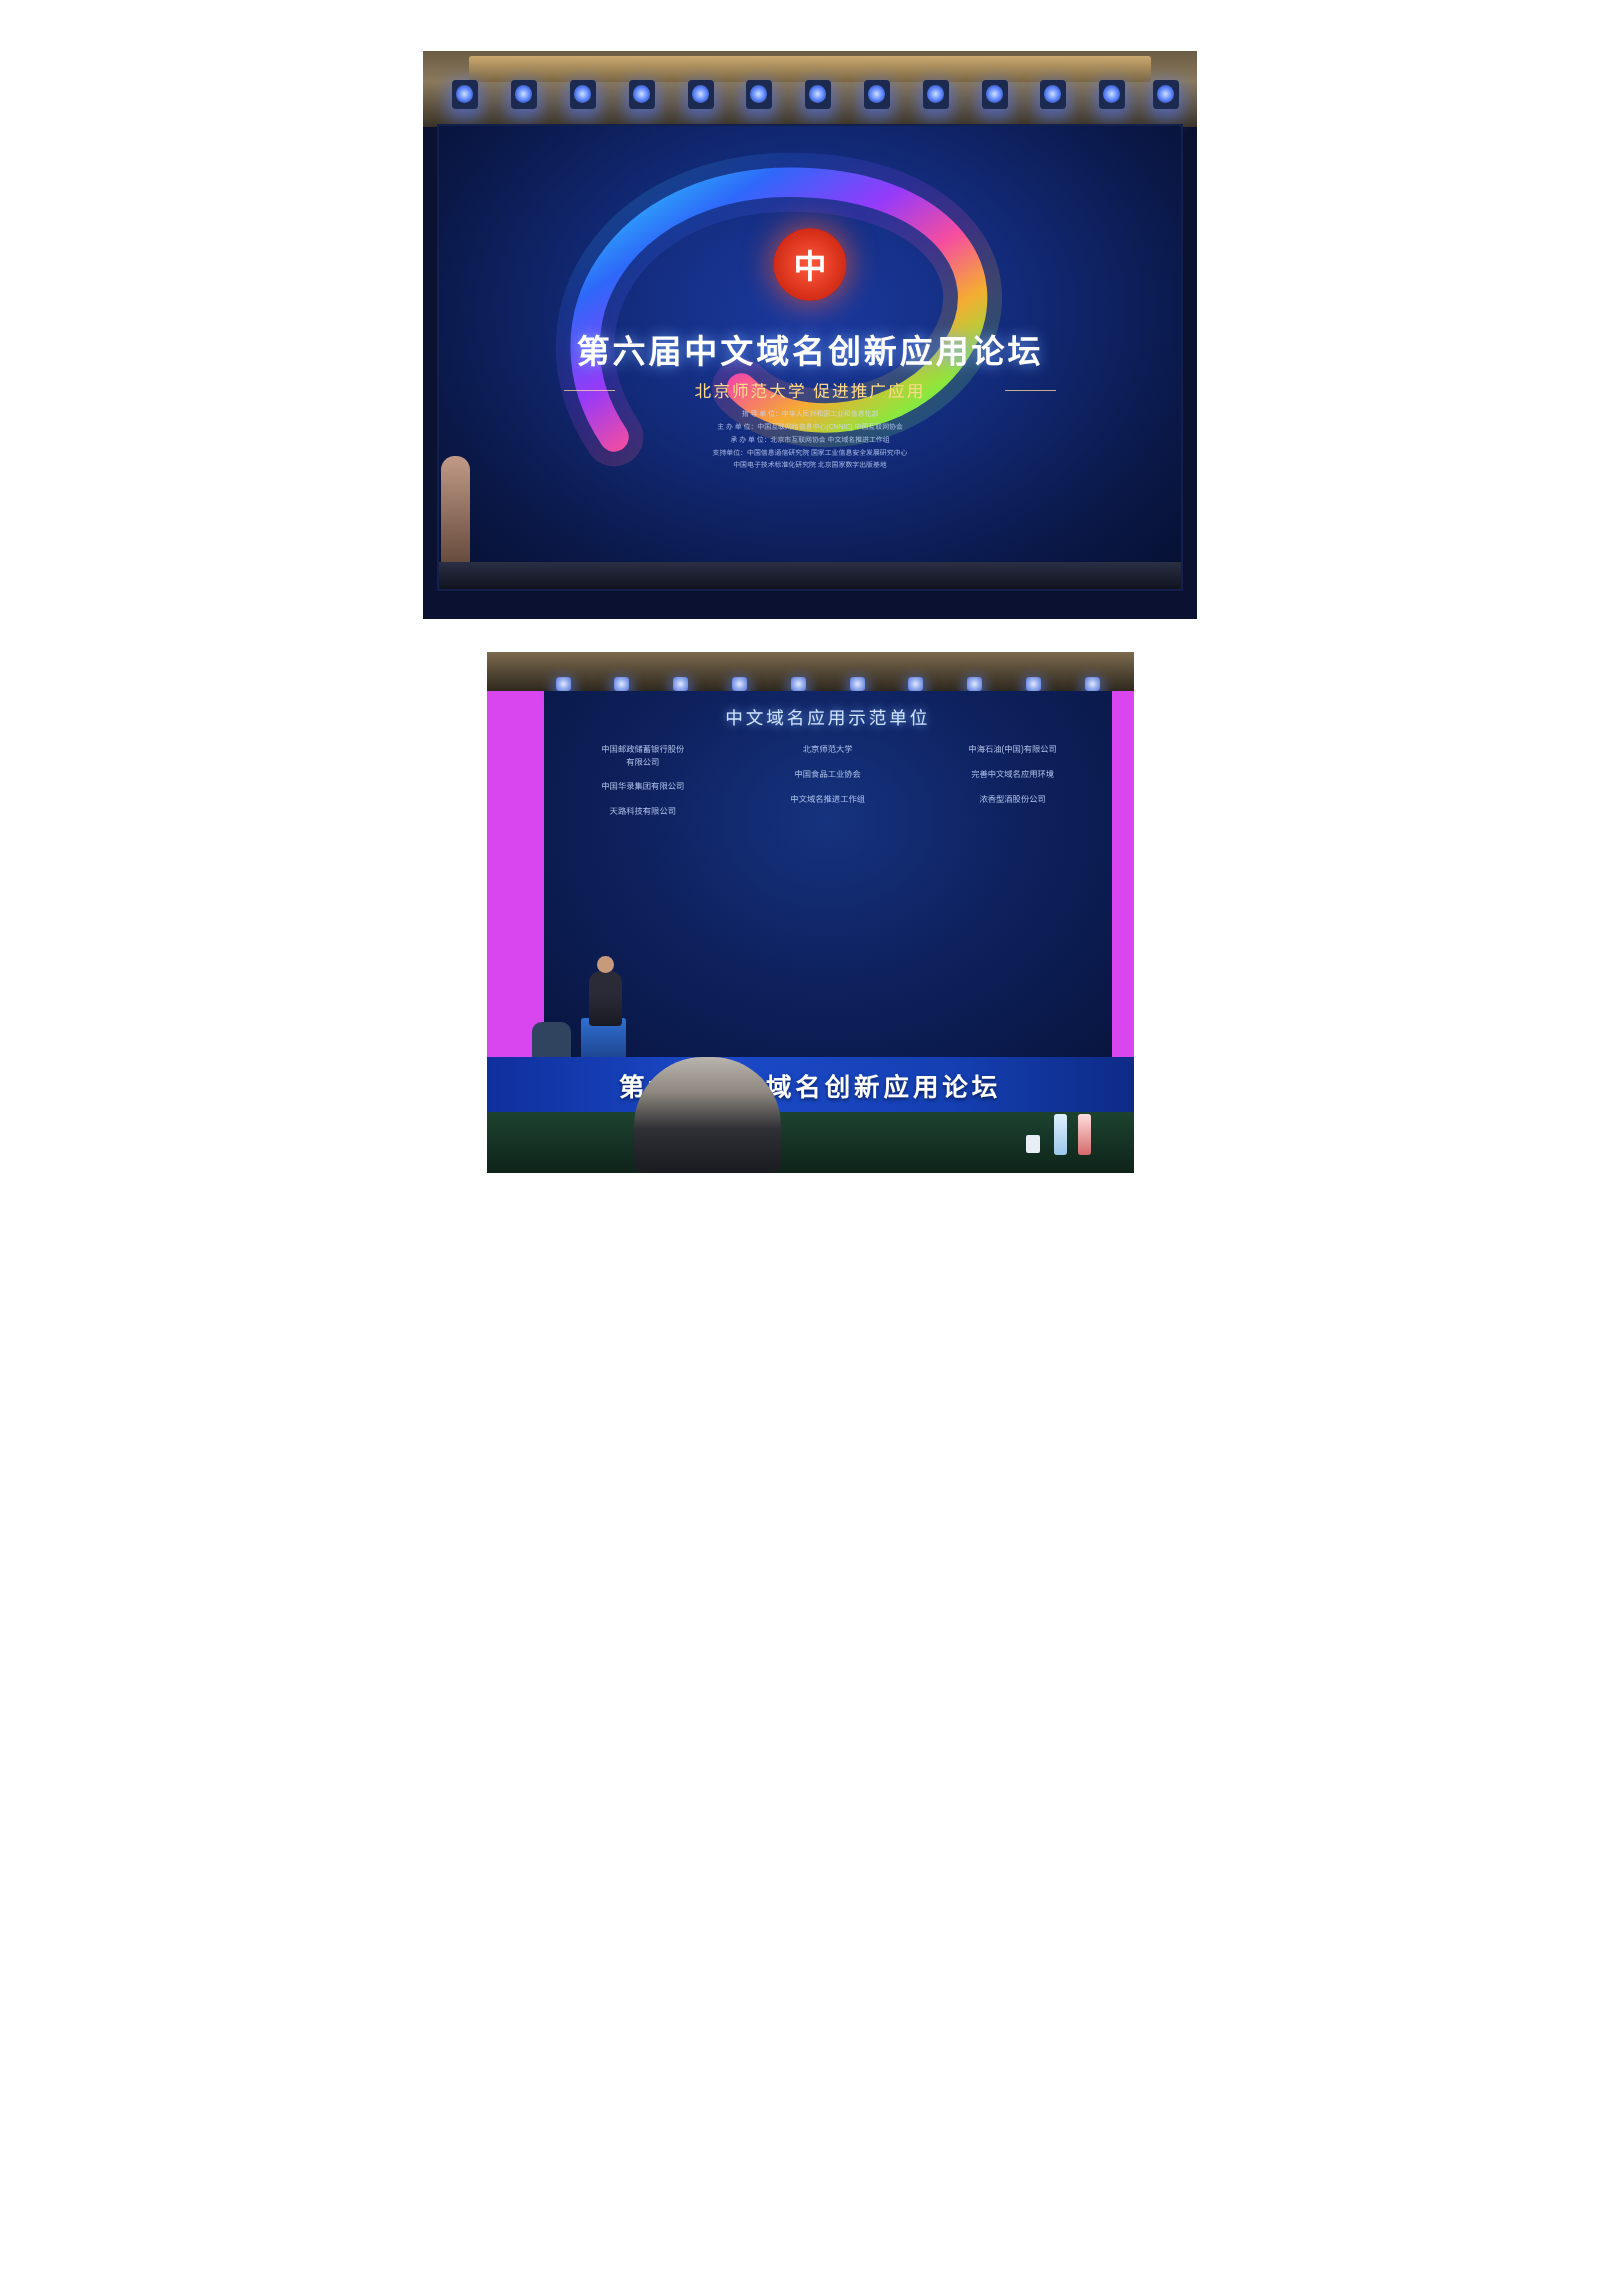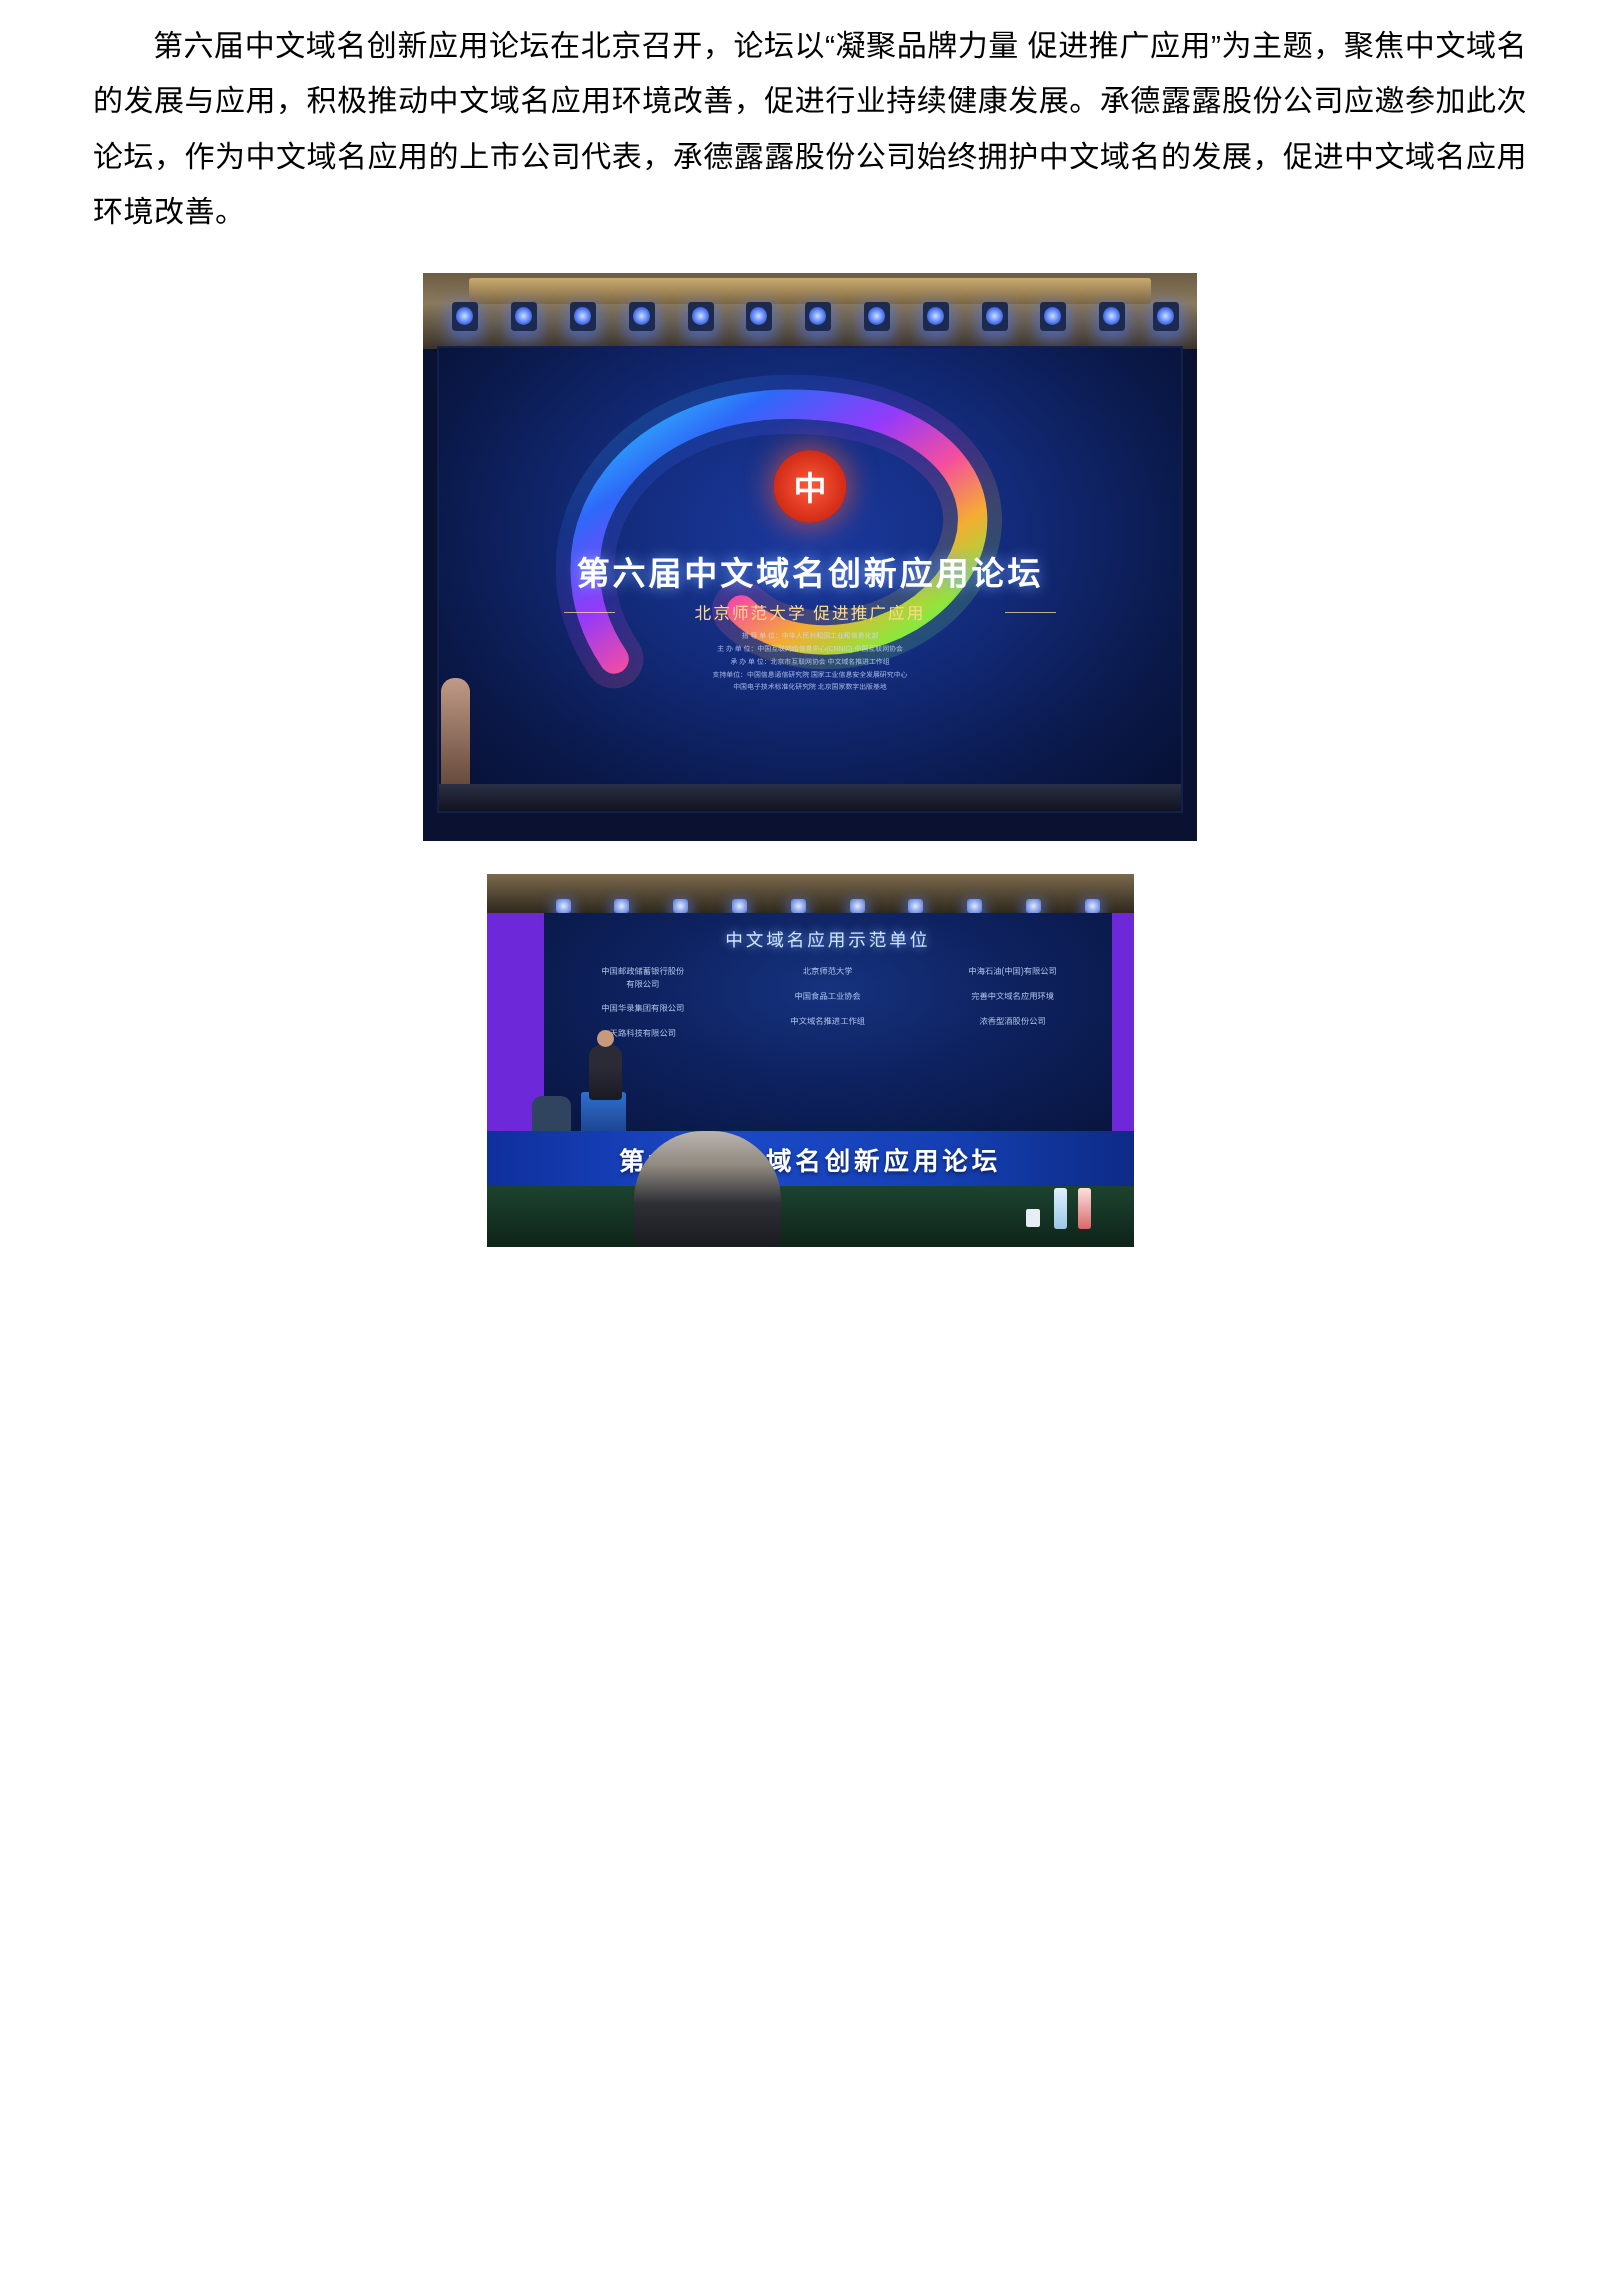--- a/index.html
+++ b/index.html
@@ -148,24 +148,24 @@
     opacity: .95;
   }
   .p1-floor {
     position: absolute;
     left: 0; right: 0; bottom: 0; height: 27.4px;
     background: linear-gradient(180deg,#2a2f44,#11131f);
   }
   
   .photo2 {
     width: 647px;
-    height: 373px;
+    height: 521px;
     position: relative;
     overflow: hidden;
-    background: #6d28d9;
+    background: #d946ef;
   }
   .p2-ceiling {
     position: absolute; left: 0; top: 0; width: 100%; height: 39px;
     background: linear-gradient(180deg,#7c6a4d,#2e281d);
   }
   .p2-lights i {
     position: absolute;
     width: 15.7px; height: 13.7px; top: 25.5px;
     border-radius: 2.9px;
     background: radial-gradient(circle,#dfe9ff,#4b6fd8);
@@ -275,21 +275,20 @@
     position: absolute; right: 94px; bottom: 19.6px;
     width: 13.7px; height: 17.6px; background: #e8eef6; border-radius: 2px;
   }
 </style>
 </head>
 <body>
 
 <div class="page">
 
 
-  <p class="body-text">第六届中文域名创新应用论坛在北京召开，论坛以“凝聚品牌力量 促进推广应用”为主题，聚焦中文域名的发展与应用，积极推动中文域名应用环境改善，促进行业持续健康发展。承德露露股份公司应邀参加此次论坛，作为中文域名应用的上市公司代表，承德露露股份公司始终拥护中文域名的发展，促进中文域名应用环境改善。</p>
 
   <div class="figure">
     <div class="photo1">
       <div class="p1-ceiling"></div>
       <div class="lightbar">
         <i style="left:29px"></i>
           <i style="left:88px"></i>
           <i style="left:147px"></i>
         <i style="left:206px"></i>
           <i style="left:265px"></i>

